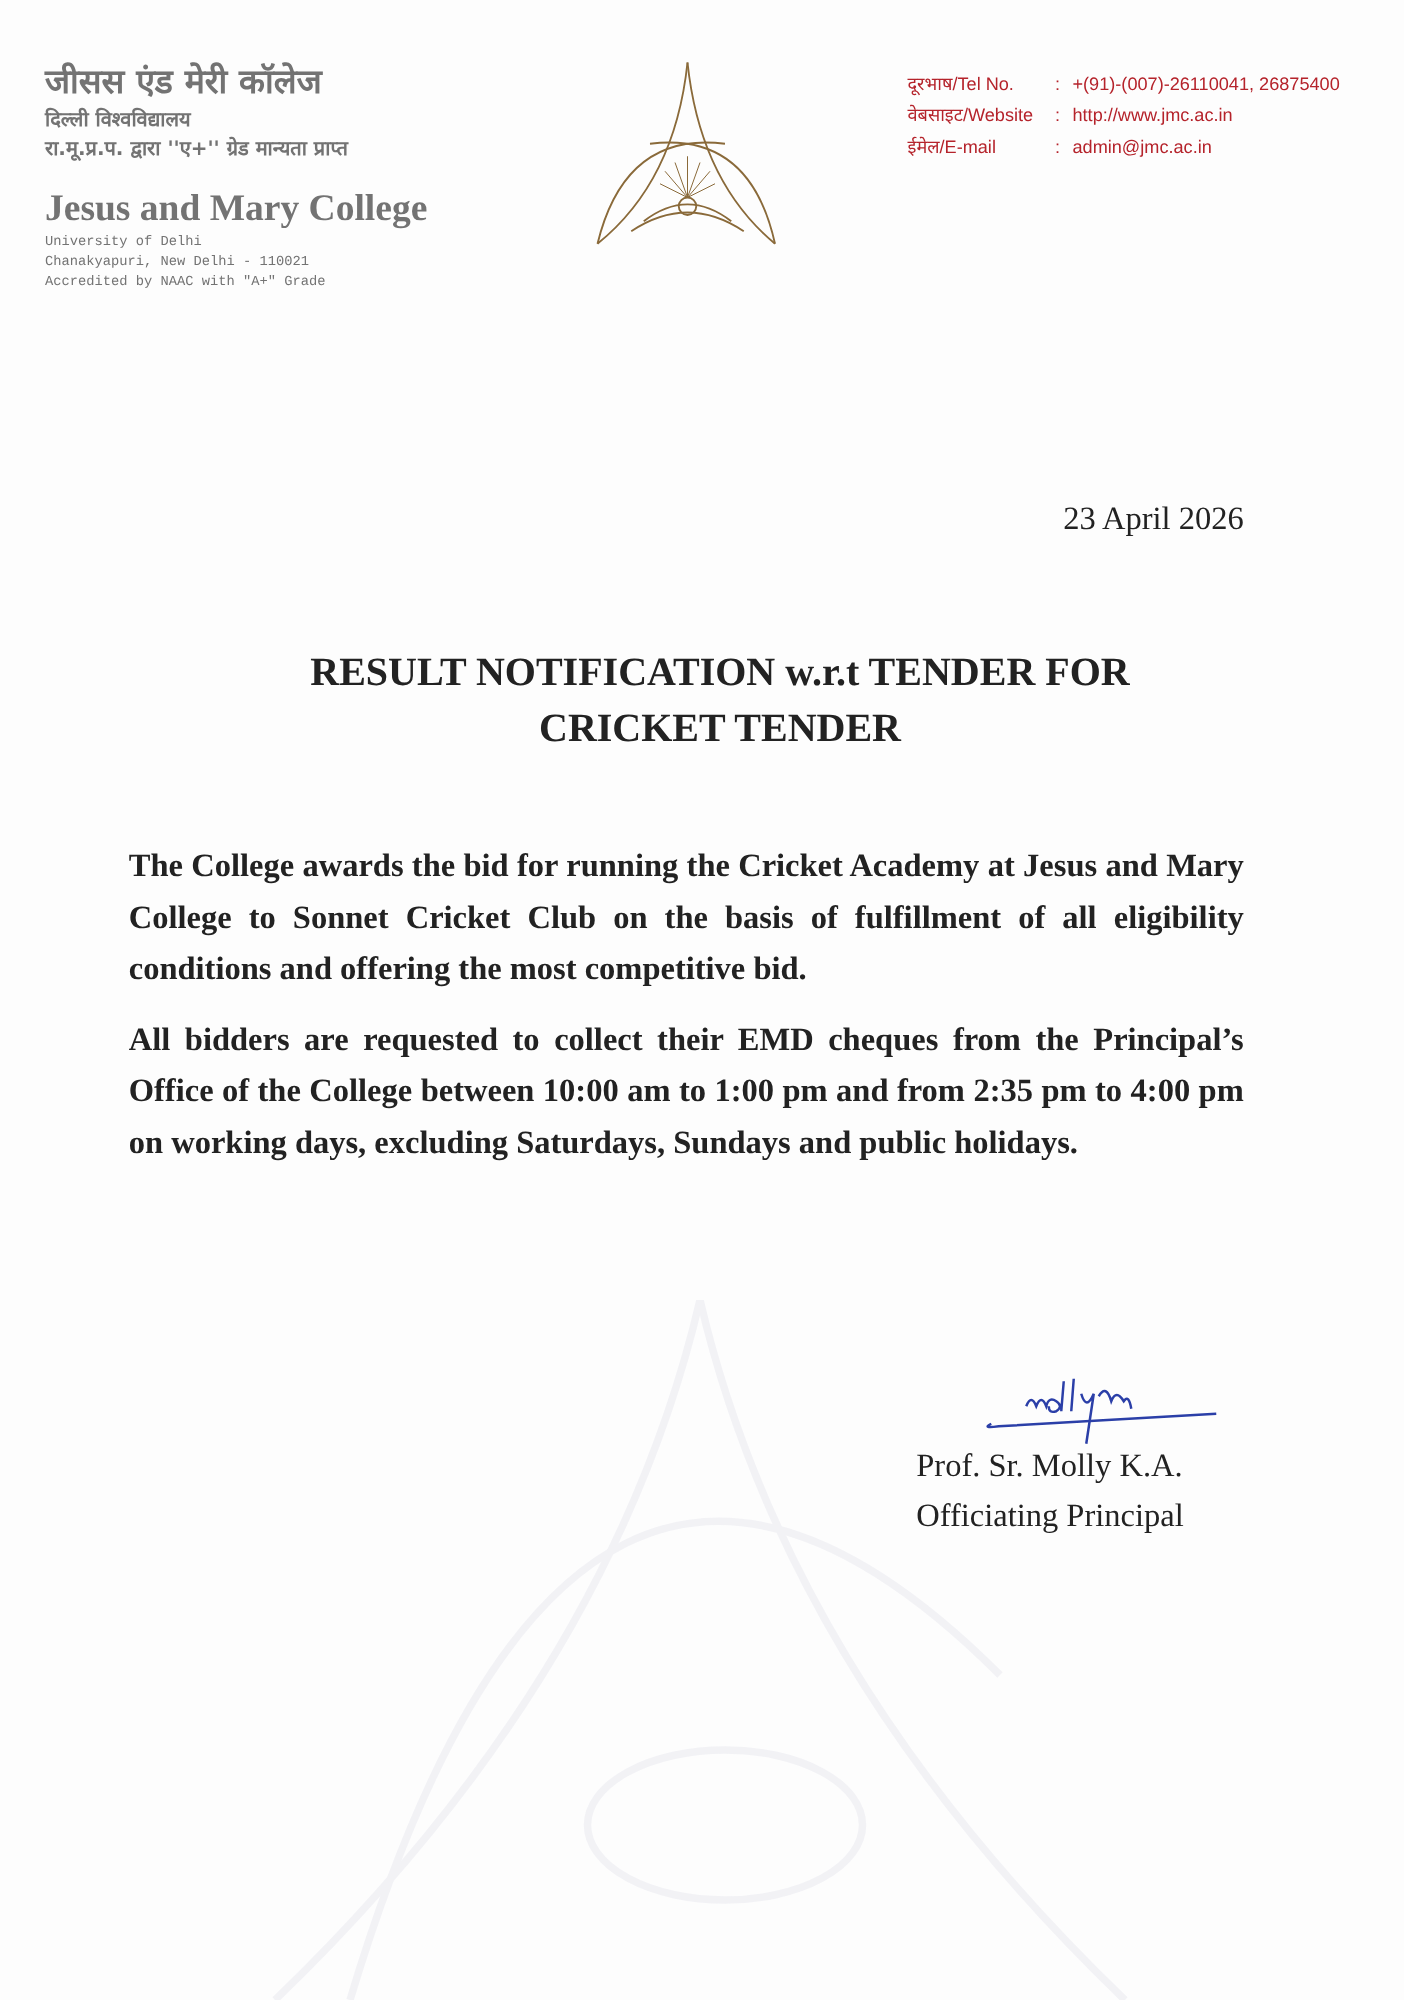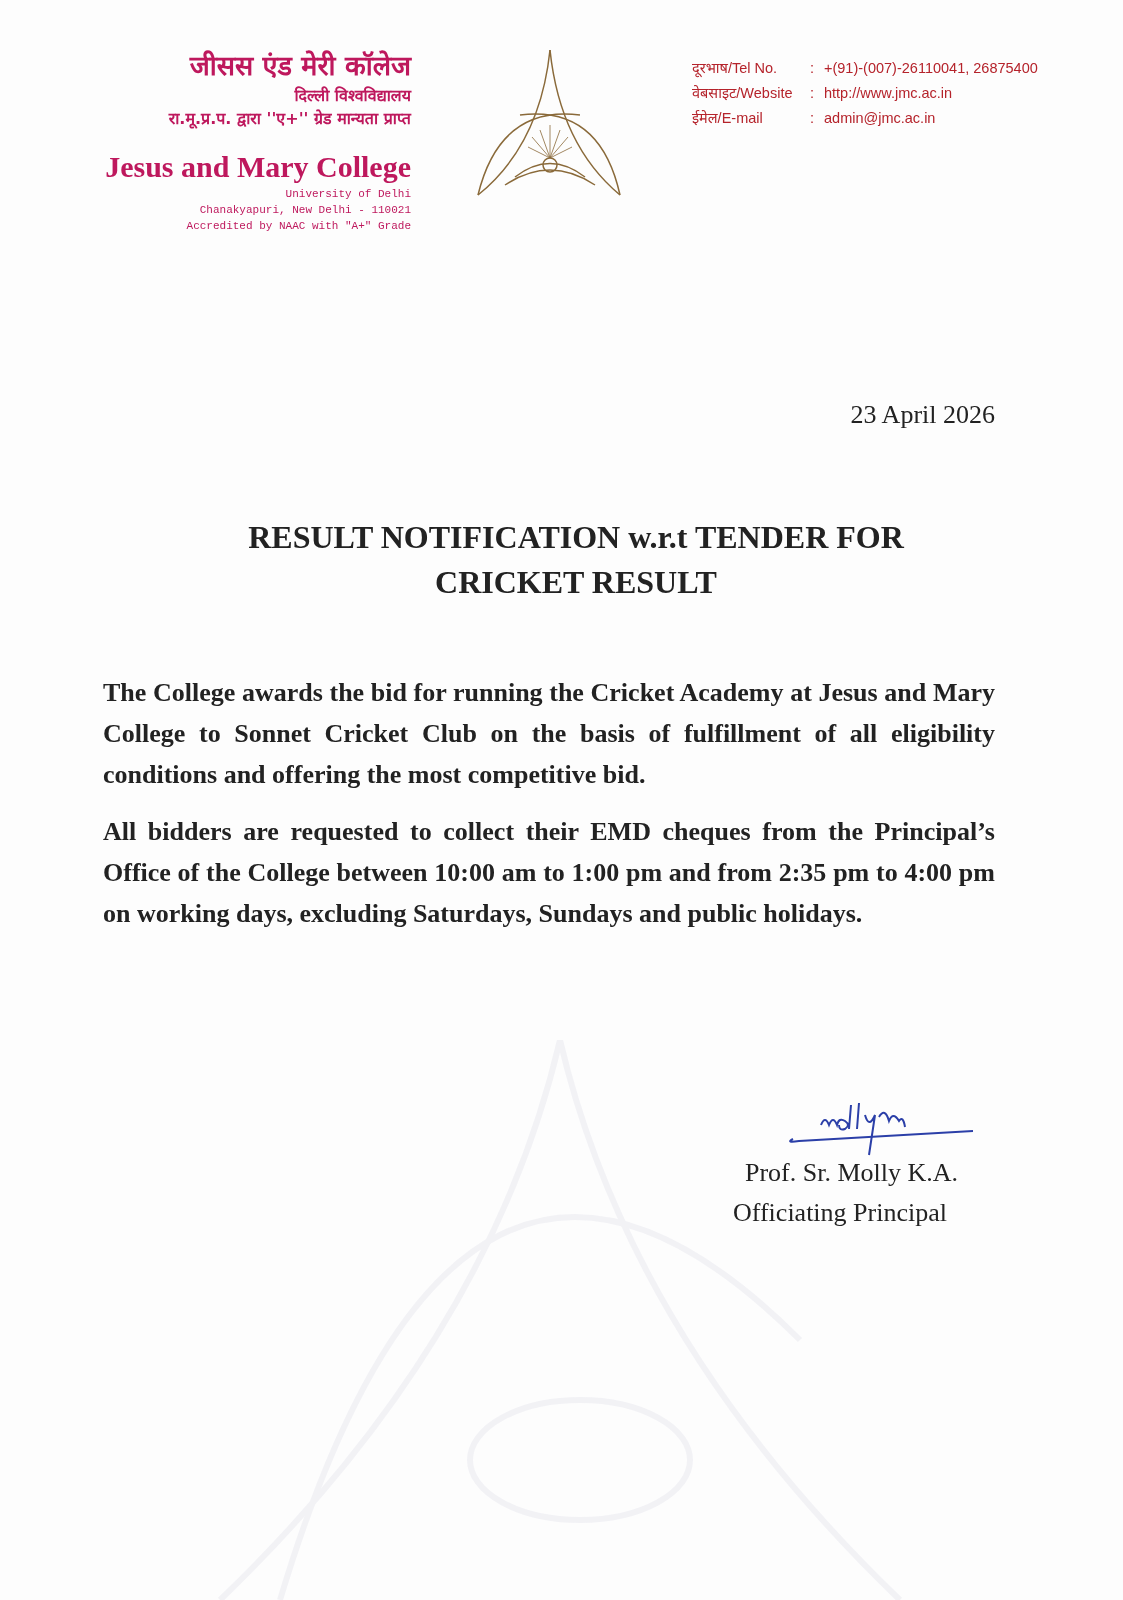--- a/index.html
+++ b/index.html
@@ -1,44 +1,44 @@
 <!DOCTYPE html>
 <html><head>
 <meta charset="utf-8">
 <style>
   html, body { margin: 0; padding: 0; }
   body {
     width: 1123px; height: 1600px; background: #fdfdfd; position: relative; overflow: hidden;
     font-family: "Liberation Serif", serif; color: #222;
   }
   .letterhead-left {
-    position: absolute; left: 51px; top: 48px; width: 360px; text-align: right; color: #be185d;
+    position: absolute; left: 36px; top: 48px; width: 360px; text-align: left; color: #737373;
   }
   .hi-title { font-family: "DejaVu Sans", sans-serif; font-size: 27px; font-weight: bold; line-height: 36px; }
   .hi-line { font-family: "DejaVu Sans", sans-serif; font-size: 16px; font-weight: bold; line-height: 23px; }
   .en-title { font-family: "Liberation Serif", serif; font-size: 30px; font-weight: bold; line-height: 38px; margin-top: 18px; }
   .en-line { font-family: Liberation Mono, monospace; font-size: 11px; line-height: 16px; }
 
   .logo { position: absolute; left: 470px; top: 45px; width: 160px; height: 170px; }
 
   .contact { position: absolute; left: 692px; top: 56px; color: #b5232b; font-family: "Liberation Sans", sans-serif; font-size: 14.5px; }
   .contact-row { display: flex; line-height: 25px; }
-  .contact-label { width: 118px; }
+  .contact-label { width: 118px; margin-left: 34px; }
   .contact-colon { width: 14px; }
 
   .date { position: absolute; right: 128px; top: 400px; font-size: 26px; }
 
   .subject { position: absolute; left: 126px; width: 900px; top: 515px; text-align: center; font-weight: bold; font-size: 32px; line-height: 45px; }
 
   .body-text { position: absolute; left: 103px; width: 892px; top: 672px; font-size: 26px; line-height: 41px; text-align: justify; font-weight: bold; }
   .body-text p { margin: 0 0 16px 0; }
 
   .sign-block { position: absolute; left: 733px; top: 1095px; font-size: 26px; line-height: 40px; }
   .signature { position: absolute; left: 30px; top: 0; width: 220px; height: 70px; }
-  .sign-name { margin-top: 58px; margin-left: 12px; }
+  .sign-name { margin-top: 58px; }
 
   .watermark { position: absolute; left: 160px; top: 1040px; width: 800px; height: 560px; opacity: 0.07; }
 </style>
 </head>
 <body>
 
 <svg class="watermark" viewBox="0 0 800 560">
   <g fill="none" stroke="#6a6a9a" stroke-width="6">
     <path d="M400 0 Q330 300 60 560"></path>
     <path d="M400 0 Q470 300 740 560"></path>
@@ -93,21 +93,21 @@
     <span class="contact-label">ईमेल/E-mail</span>
     <span class="contact-colon">:</span>
     <span>admin@jmc.ac.in</span>
   </div>
 </div>
 
 <div class="date">23 April 2026</div>
 
 <div class="subject">
   <div>RESULT NOTIFICATION w.r.t TENDER FOR</div>
-  <div>CRICKET RESULT</div>
+  <div>CRICKET TENDER</div>
 </div>
 
 <div class="body-text">
   <p>The College awards the bid for running the Cricket Academy at Jesus and Mary College to Sonnet Cricket Club on the basis of fulfillment of all eligibility conditions and offering the most competitive bid.</p>
   <p>All bidders are requested to collect their EMD cheques from the Principal’s Office of the College between 10:00 am to 1:00 pm and from 2:35 pm to 4:00 pm on working days, excluding Saturdays, Sundays and public holidays.</p>
 </div>
 
 <div class="sign-block">
   <svg class="signature" viewBox="0 0 220 70">
     <g fill="none" stroke="#2b3fa8" stroke-width="2">

